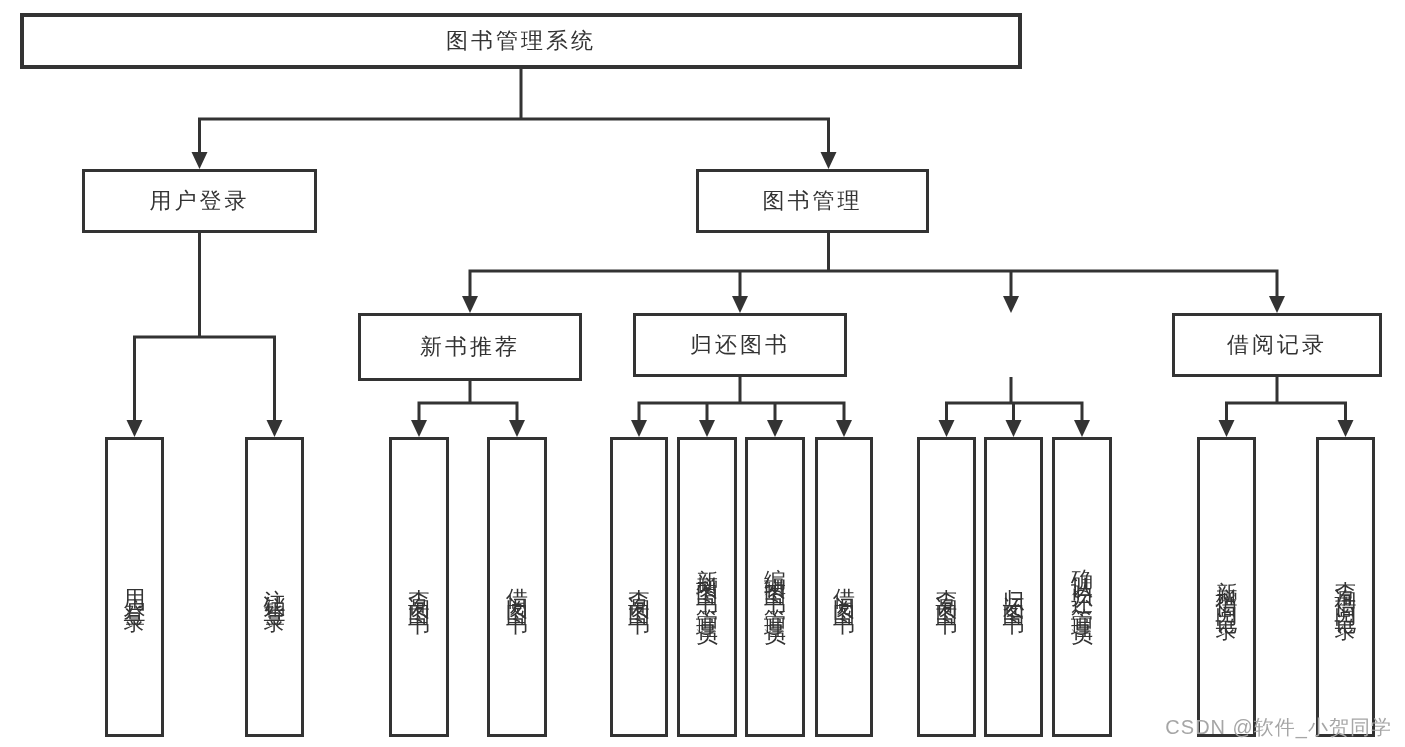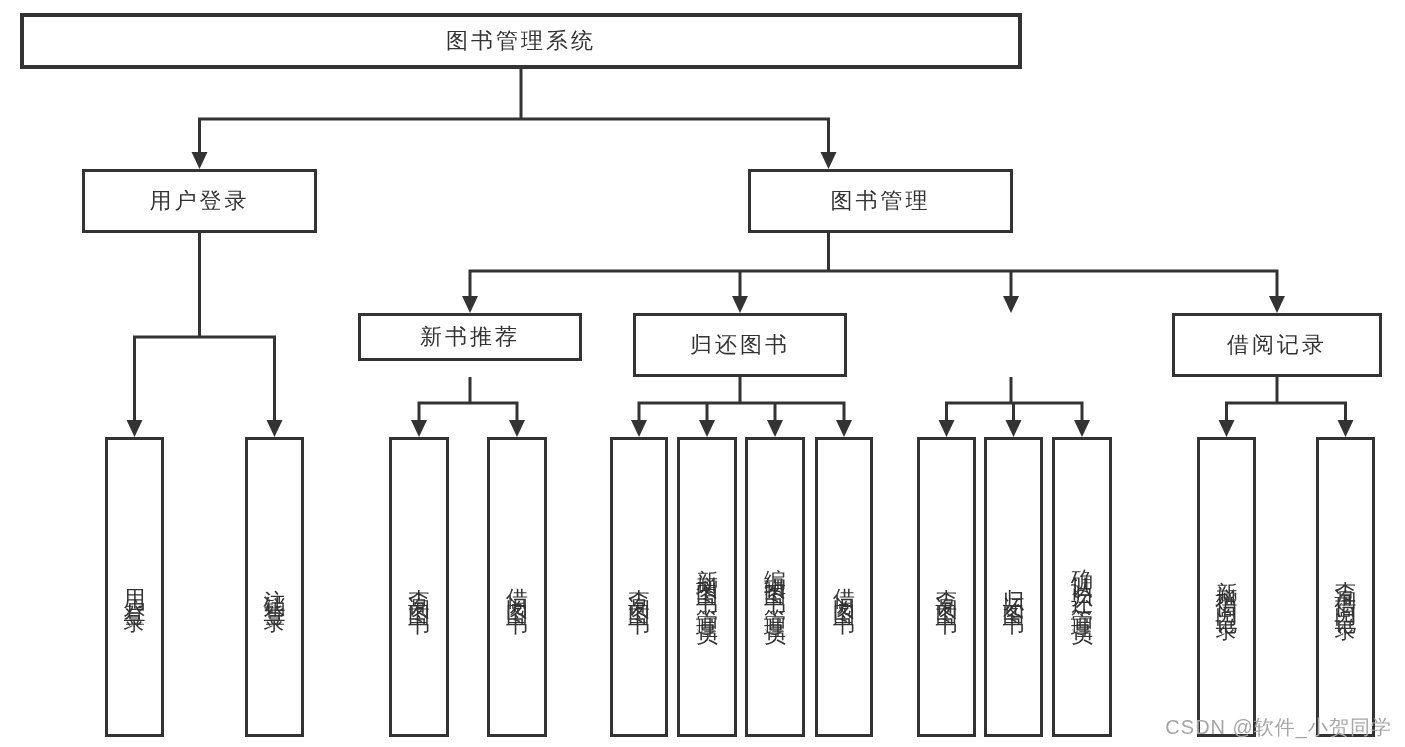--- a/index.html
+++ b/index.html
@@ -61,25 +61,25 @@
     </g>
   </svg>
 
   <div class="box root" style="left:20px;top:13px;width:1002px;height:56px">
     <span>图书管理系统</span>
   </div>
 
   <div class="box" style="left:82px;top:169px;width:235px;height:64px">
     <span>用户登录</span>
   </div>
-  <div class="box" style="left:748px;top:169px;width:265px;height:64px">
+  <div class="box" style="left:696px;top:169px;width:233px;height:64px">
     <span>图书管理</span>
   </div>
 
-  <div class="box" style="left:358px;top:313px;width:224px;height:48px">
+  <div class="box" style="left:358px;top:313px;width:224px;height:68px">
     <span>新书推荐</span>
   </div>
   <div class="box" style="left:633px;top:313px;width:214px;height:64px">
     <span>归还图书</span>
   </div>
   <div class="box" style="left:1172px;top:313px;width:210px;height:64px">
     <span>借阅记录</span>
   </div>
 
   <div class="box leaf" style="left:105px;top:437px;width:59px;height:300px">

